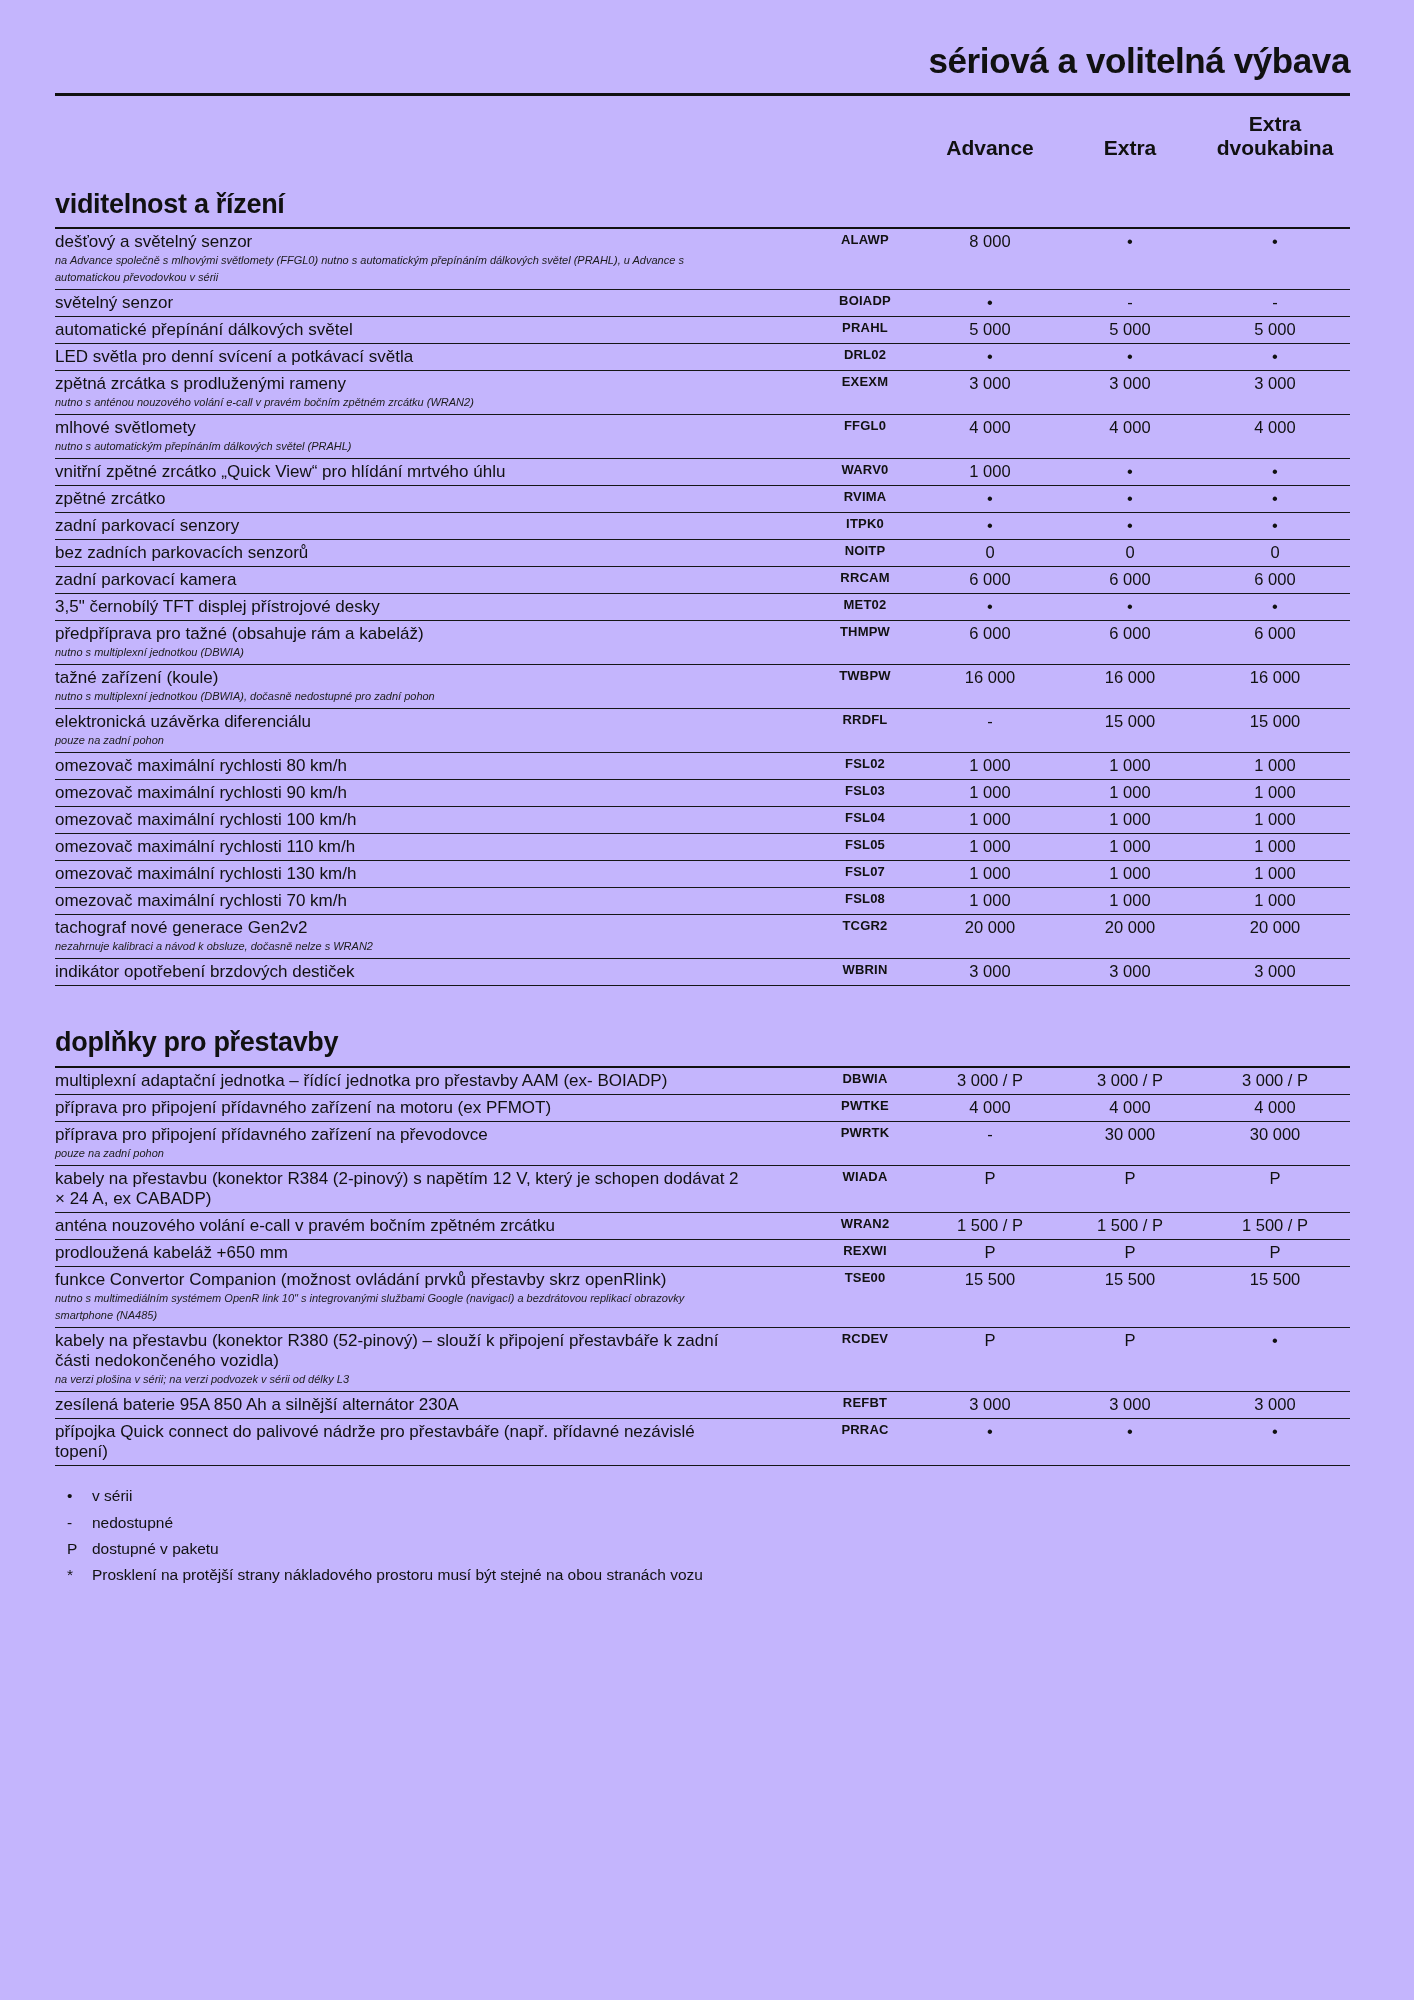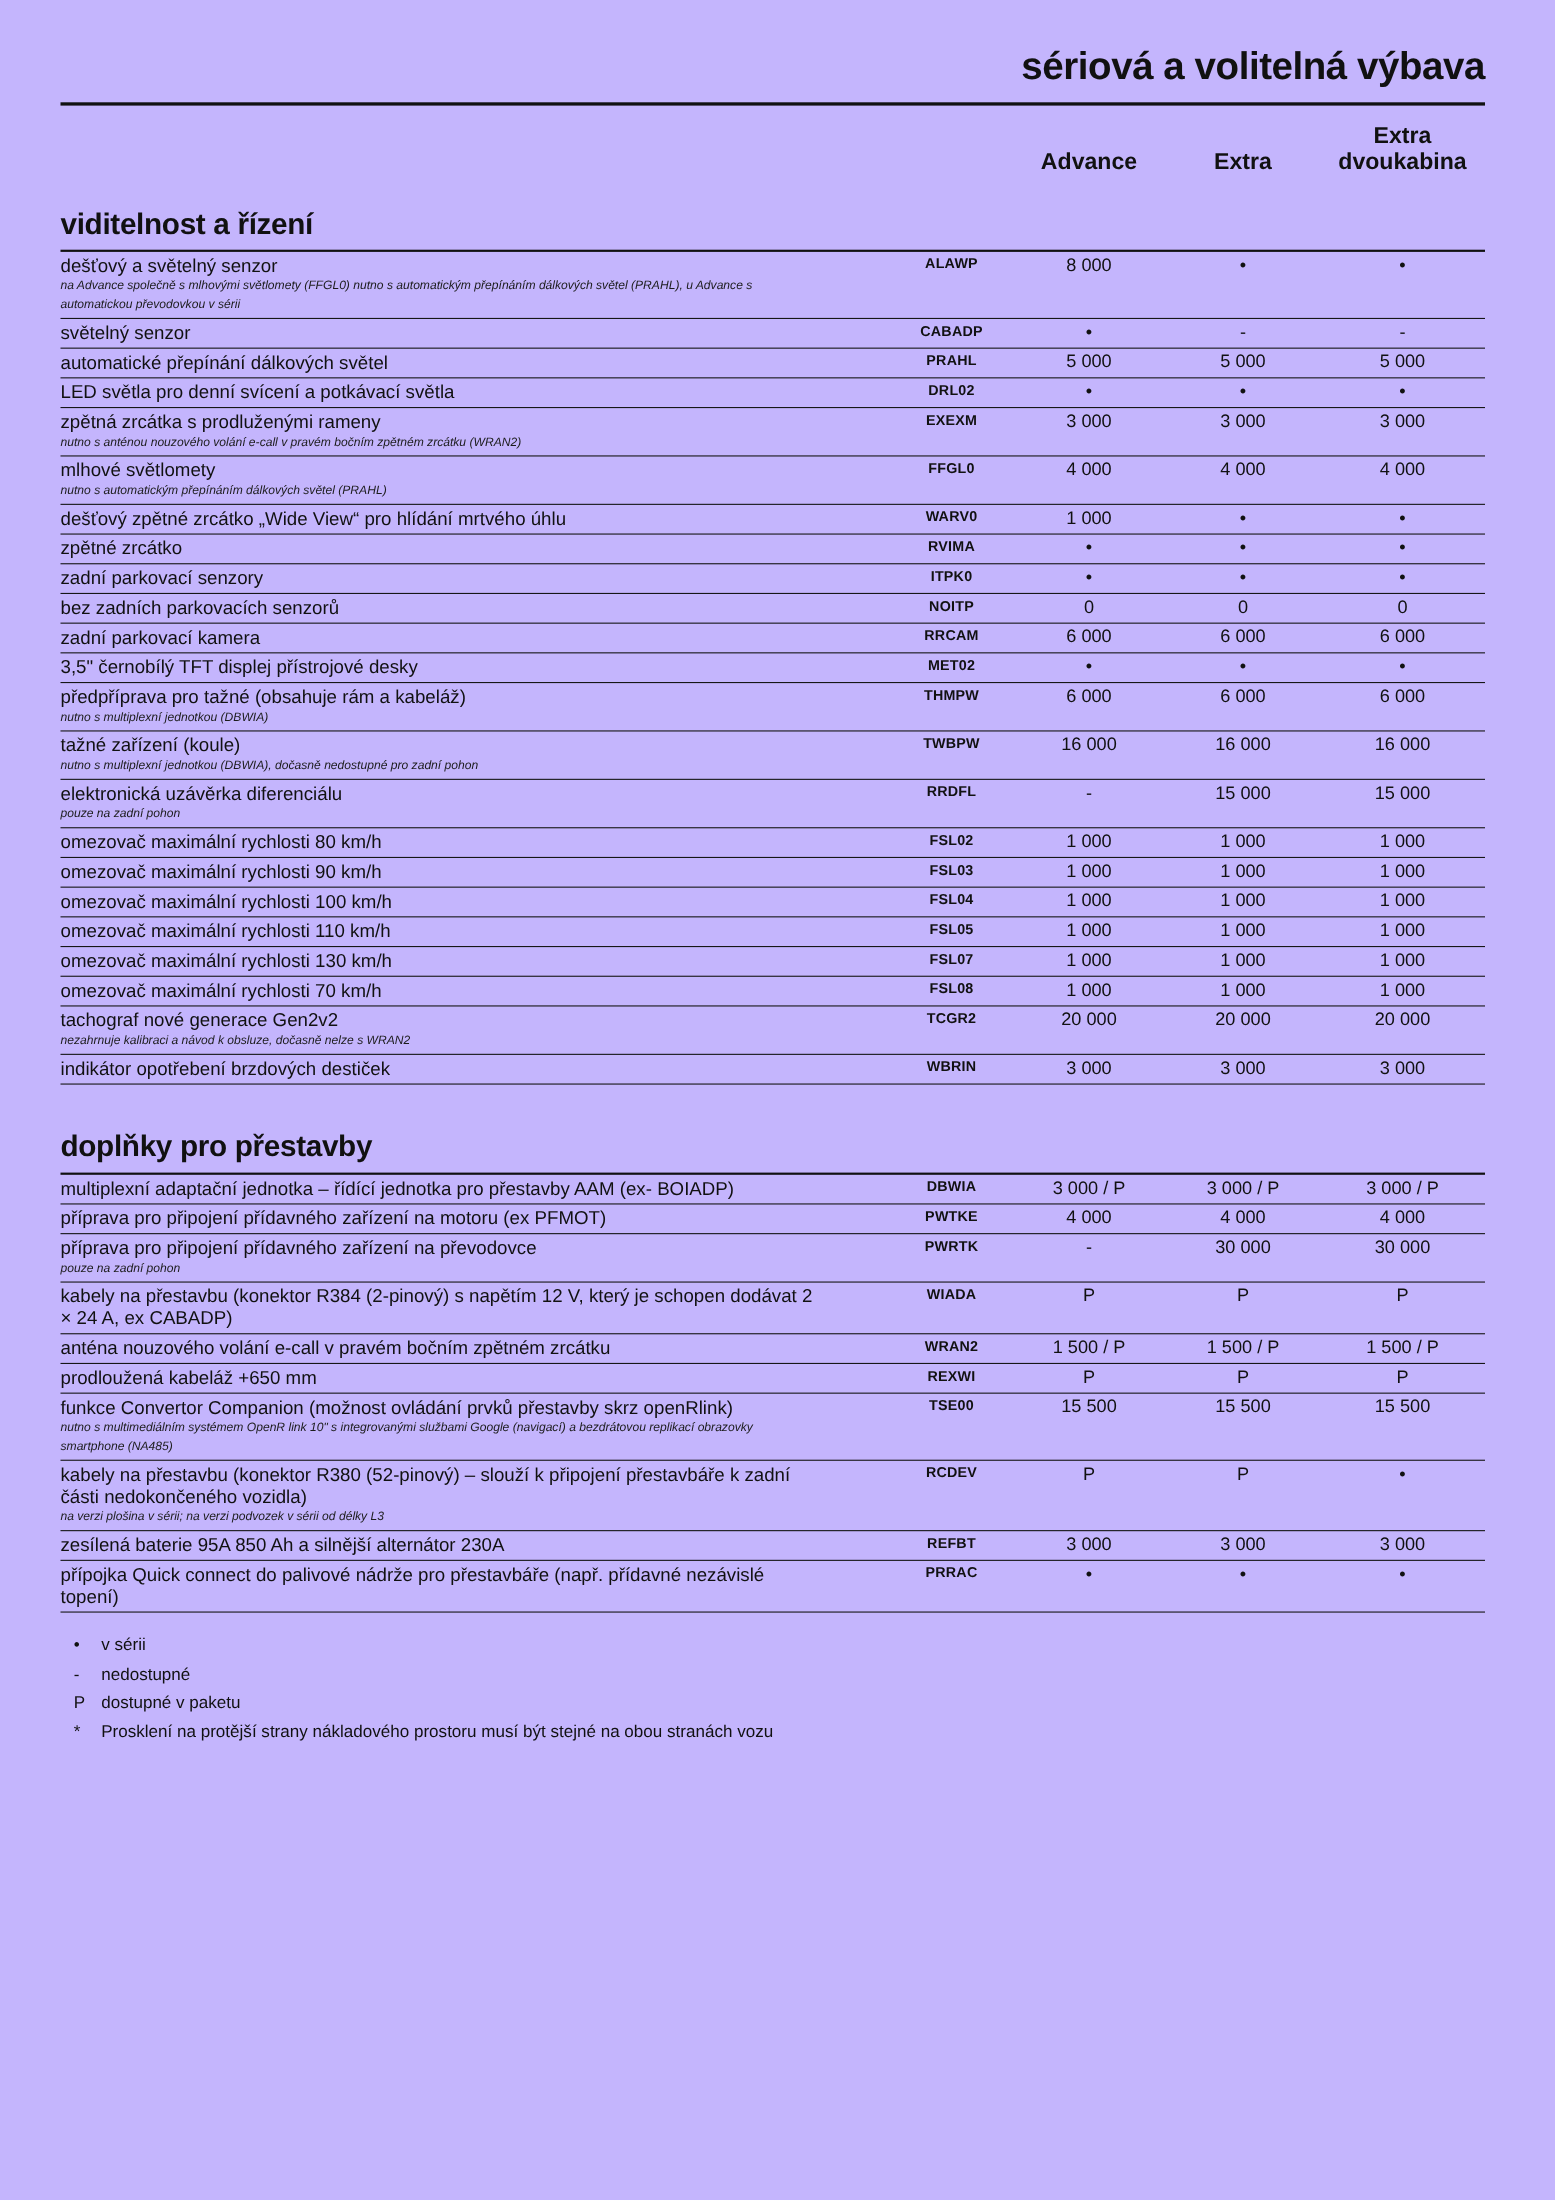--- a/index.html
+++ b/index.html
@@ -121,21 +121,21 @@
             </div>
             <div class="code">ALAWP</div>
             <div class="val">8 000</div>
             <div class="val">•</div>
             <div class="val">•</div>
           </div>
           <div class="row">
             <div class="desc">
               <div class="name">světelný senzor</div>
             </div>
-            <div class="code">CABADP</div>
+            <div class="code">BOIADP</div>
             <div class="val">•</div>
             <div class="val">-</div>
             <div class="val">-</div>
           </div>
           <div class="row">
             <div class="desc">
               <div class="name">automatické přepínání dálkových světel</div>
             </div>
             <div class="code">PRAHL</div>
             <div class="val">5 000</div>
@@ -166,21 +166,21 @@
               <div class="name">mlhové světlomety</div>
               <div class="note">nutno s automatickým přepínáním dálkových světel (PRAHL)</div>
             </div>
             <div class="code">FFGL0</div>
             <div class="val">4 000</div>
             <div class="val">4 000</div>
             <div class="val">4 000</div>
           </div>
           <div class="row">
             <div class="desc">
-              <div class="name">dešťový zpětné zrcátko „Wide View“ pro hlídání mrtvého úhlu</div>
+              <div class="name">vnitřní zpětné zrcátko „Quick View“ pro hlídání mrtvého úhlu</div>
             </div>
             <div class="code">WARV0</div>
             <div class="val">1 000</div>
             <div class="val">•</div>
             <div class="val">•</div>
           </div>
           <div class="row">
             <div class="desc">
               <div class="name">zpětné zrcátko</div>
             </div>

